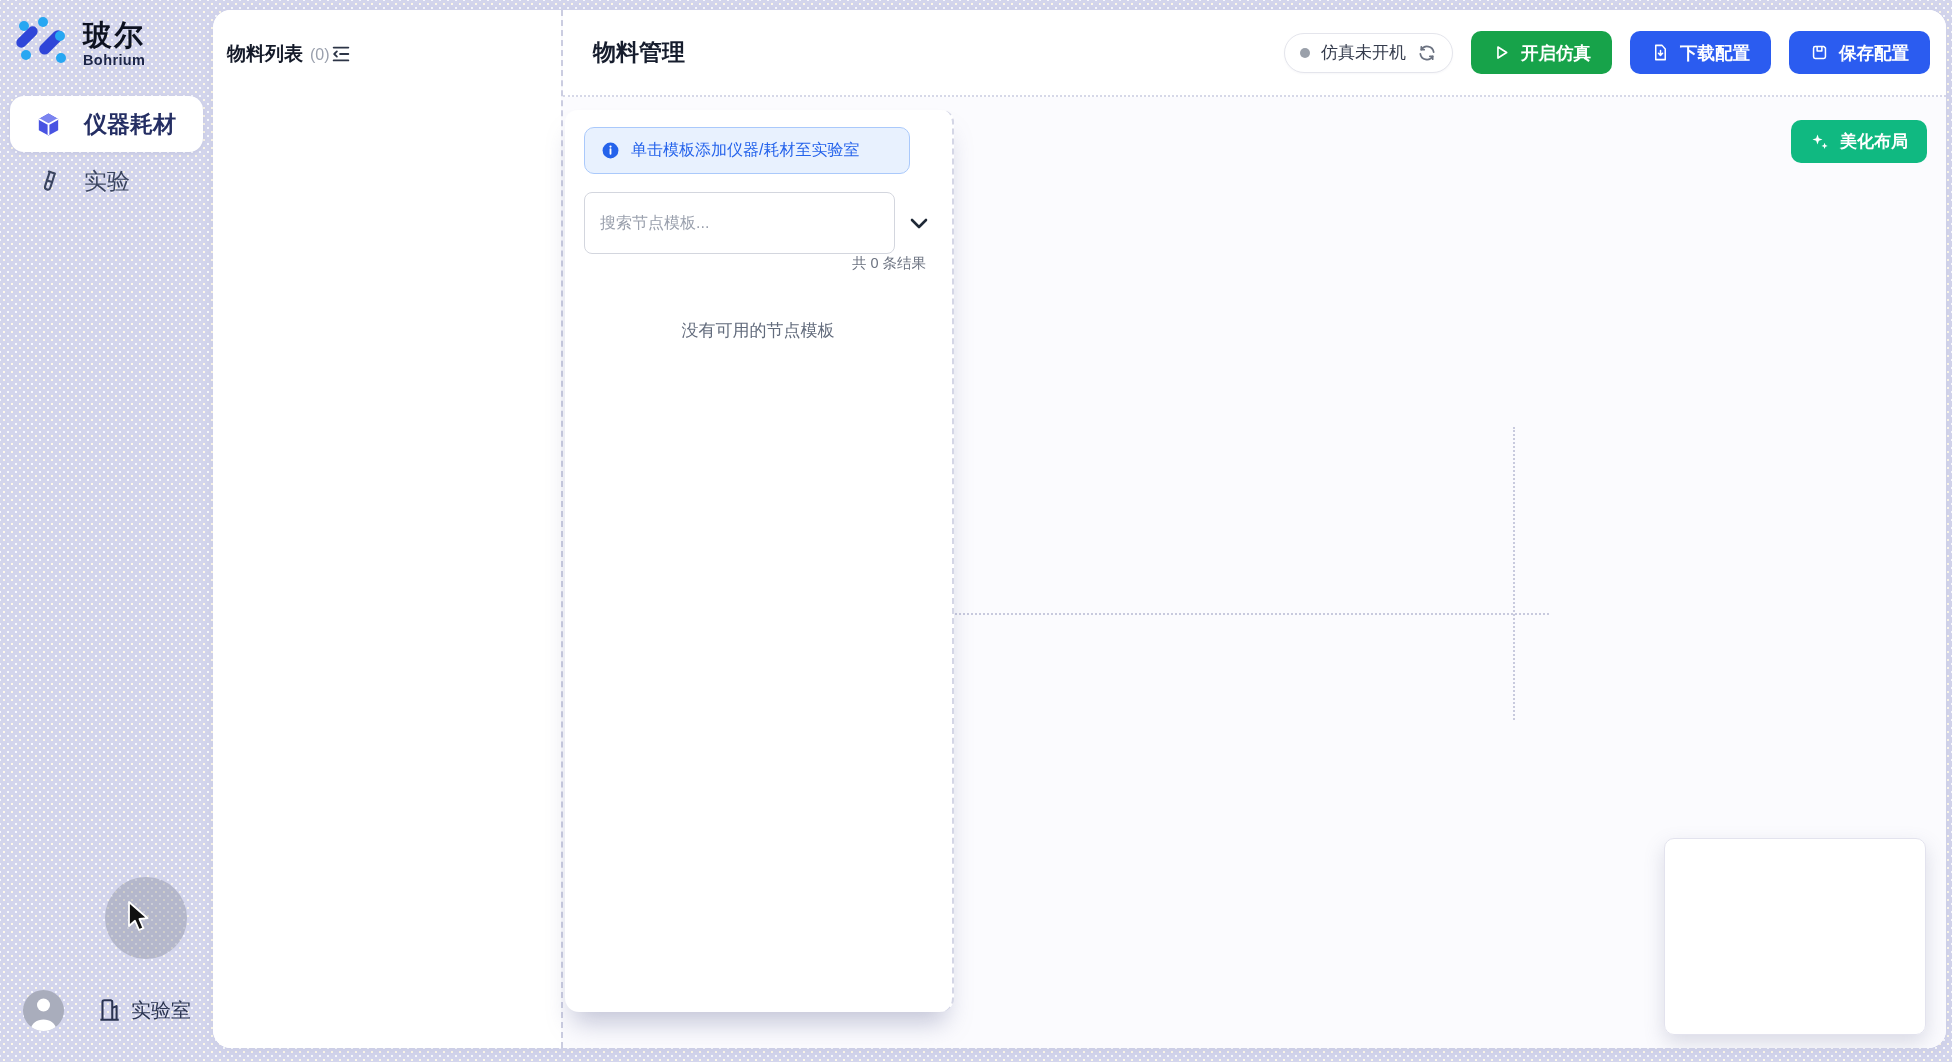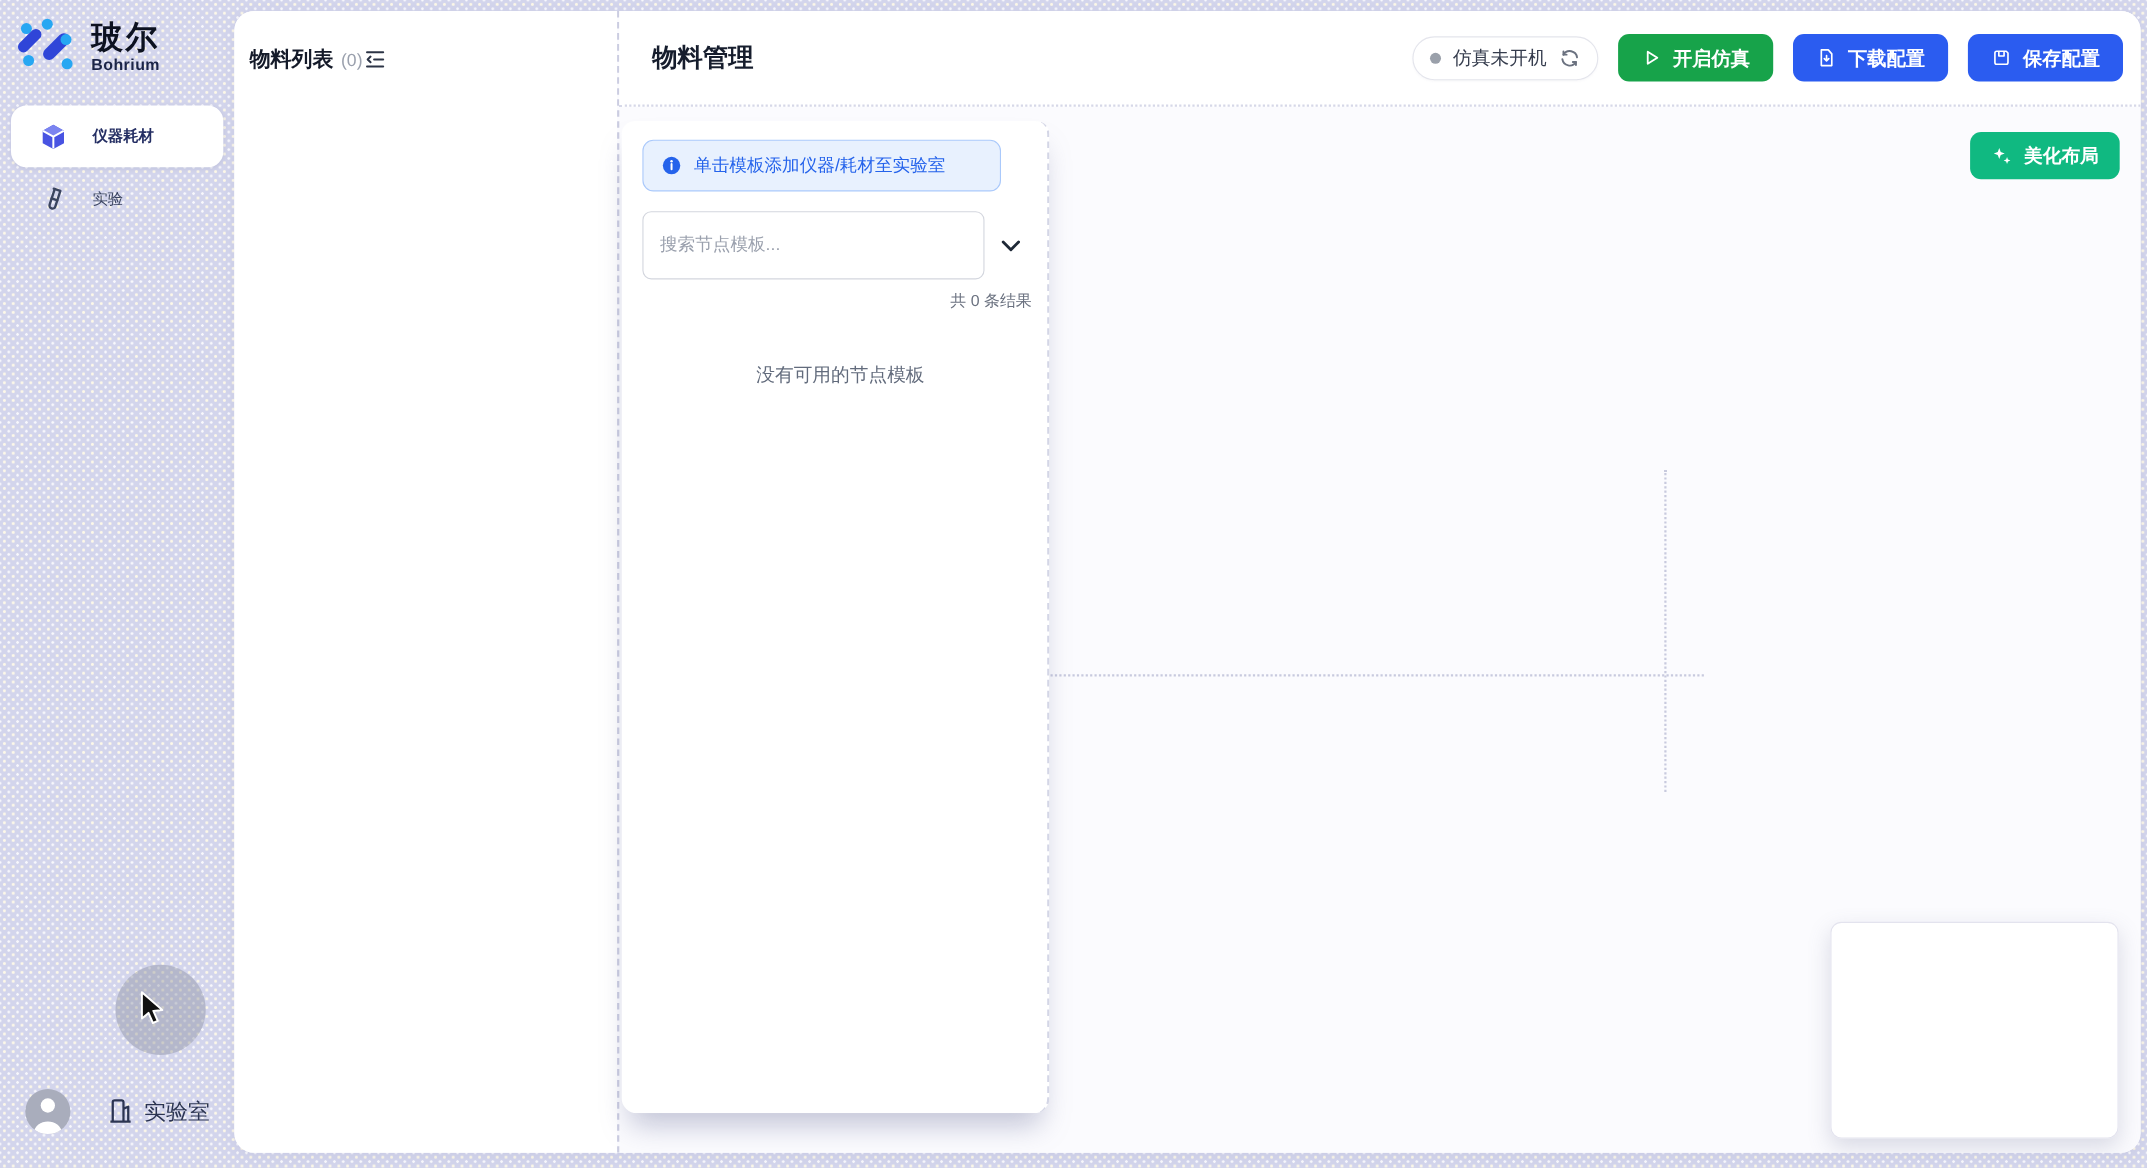--- a/index.html
+++ b/index.html
@@ -19,21 +19,21 @@
   
   .sidebar { position:absolute; left:0; top:0; width:213px; height:1048px; }
   .logo-row { display:flex; align-items:flex-start; gap:15px; padding:16px 0 0 16px; }
   .logo-mark { width:52px; height:52px; }
   .brand-cn { font-size:29px; font-weight:800; color:#0d1220; letter-spacing:2px; line-height:34px; padding-top:2px;}
   .brand-en { font-size:14.5px; font-weight:800; color:#1c2547; letter-spacing:.4px; }
 
   .nav { margin:28px 10px 0 10px; }
   .nav-item {
     height:56px; margin-bottom:1px; display:flex; align-items:center; gap:22px;
-    padding-left:25px; border-radius:14px; font-size:14px; font-weight:500; color:#3a445f;
+    padding-left:25px; border-radius:14px; font-size:23px; font-weight:500; color:#3a445f;
     cursor:pointer;
   }
   .nav-item.active {
     background:#ffffff; color:#242e63; font-weight:700;
     box-shadow:0 1px 5px rgba(110,115,160,.18);
   }
   .nav-ic { width:27px; height:27px; flex:none; display:block; }
 
   .sidebar-footer {
     position:absolute; left:0; bottom:12px; width:213px; height:52px;
@@ -93,36 +93,36 @@
 
   .guide-v { position:absolute; left:950px; top:330px; height:293px; width:0; border-left:2px dotted #c8cade; }
   .guide-h { position:absolute; left:389px; top:516px; width:597px; height:0; border-top:2px dotted #c8cade; }
 
   
   .templates-panel {
     position:absolute; left:2px; top:13px; width:389px; height:902px;
     background:#ffffff; border-right:2px dashed #d4d6e6;
     border-radius:12px 12px 14px 14px;
     box-shadow:0 18px 26px -8px rgba(108,112,155,.40);
-    padding:17px 8px 0 19px;
+    padding:17px 20px 0 19px;
   }
   .tip-banner {
     height:47px; display:flex; align-items:center; gap:11px; padding:0 16px;
     background:#e8f1fe; border:1px solid #aac9fb; border-radius:10px;
     color:#2563eb; font-size:16px; width:326px; cursor:pointer;
   }
   .search-row { margin-top:18px; display:flex; align-items:center; }
   .search-input {
     width:311px; height:62px; border:1px solid #d3d6de; border-radius:8px;
     padding:0 15px; font-size:16px; color:#333; outline:none; background:#fff;
     font-family:"Liberation Sans","DejaVu Sans",sans-serif;
   }
   .search-input::placeholder { color:#9aa0ad; }
   .chev-btn { margin-left:12px; width:24px; height:24px; cursor:pointer; display:flex; }
-  .results-count { margin-top:10px; text-align:right; padding-right:6px; font-size:14.5px; color:#6b7280; }
+  .results-count { text-align:right; padding-right:6px; font-size:14.5px; color:#6b7280; }
   .empty-text { margin-top:46px; text-align:center; font-size:17px; color:#626b7c; }
 
   .beautify-btn {
     position:absolute; top:23px; right:19px; height:43px; border-radius:10px;
     background:#10b981; color:#fff; display:flex; align-items:center; gap:10px;
     padding:13px 19px; font-size:17px; font-weight:600; cursor:pointer; border:none;
   }
 
   .minimap {
     position:absolute; right:20px; bottom:13px; width:262px; height:197px;

